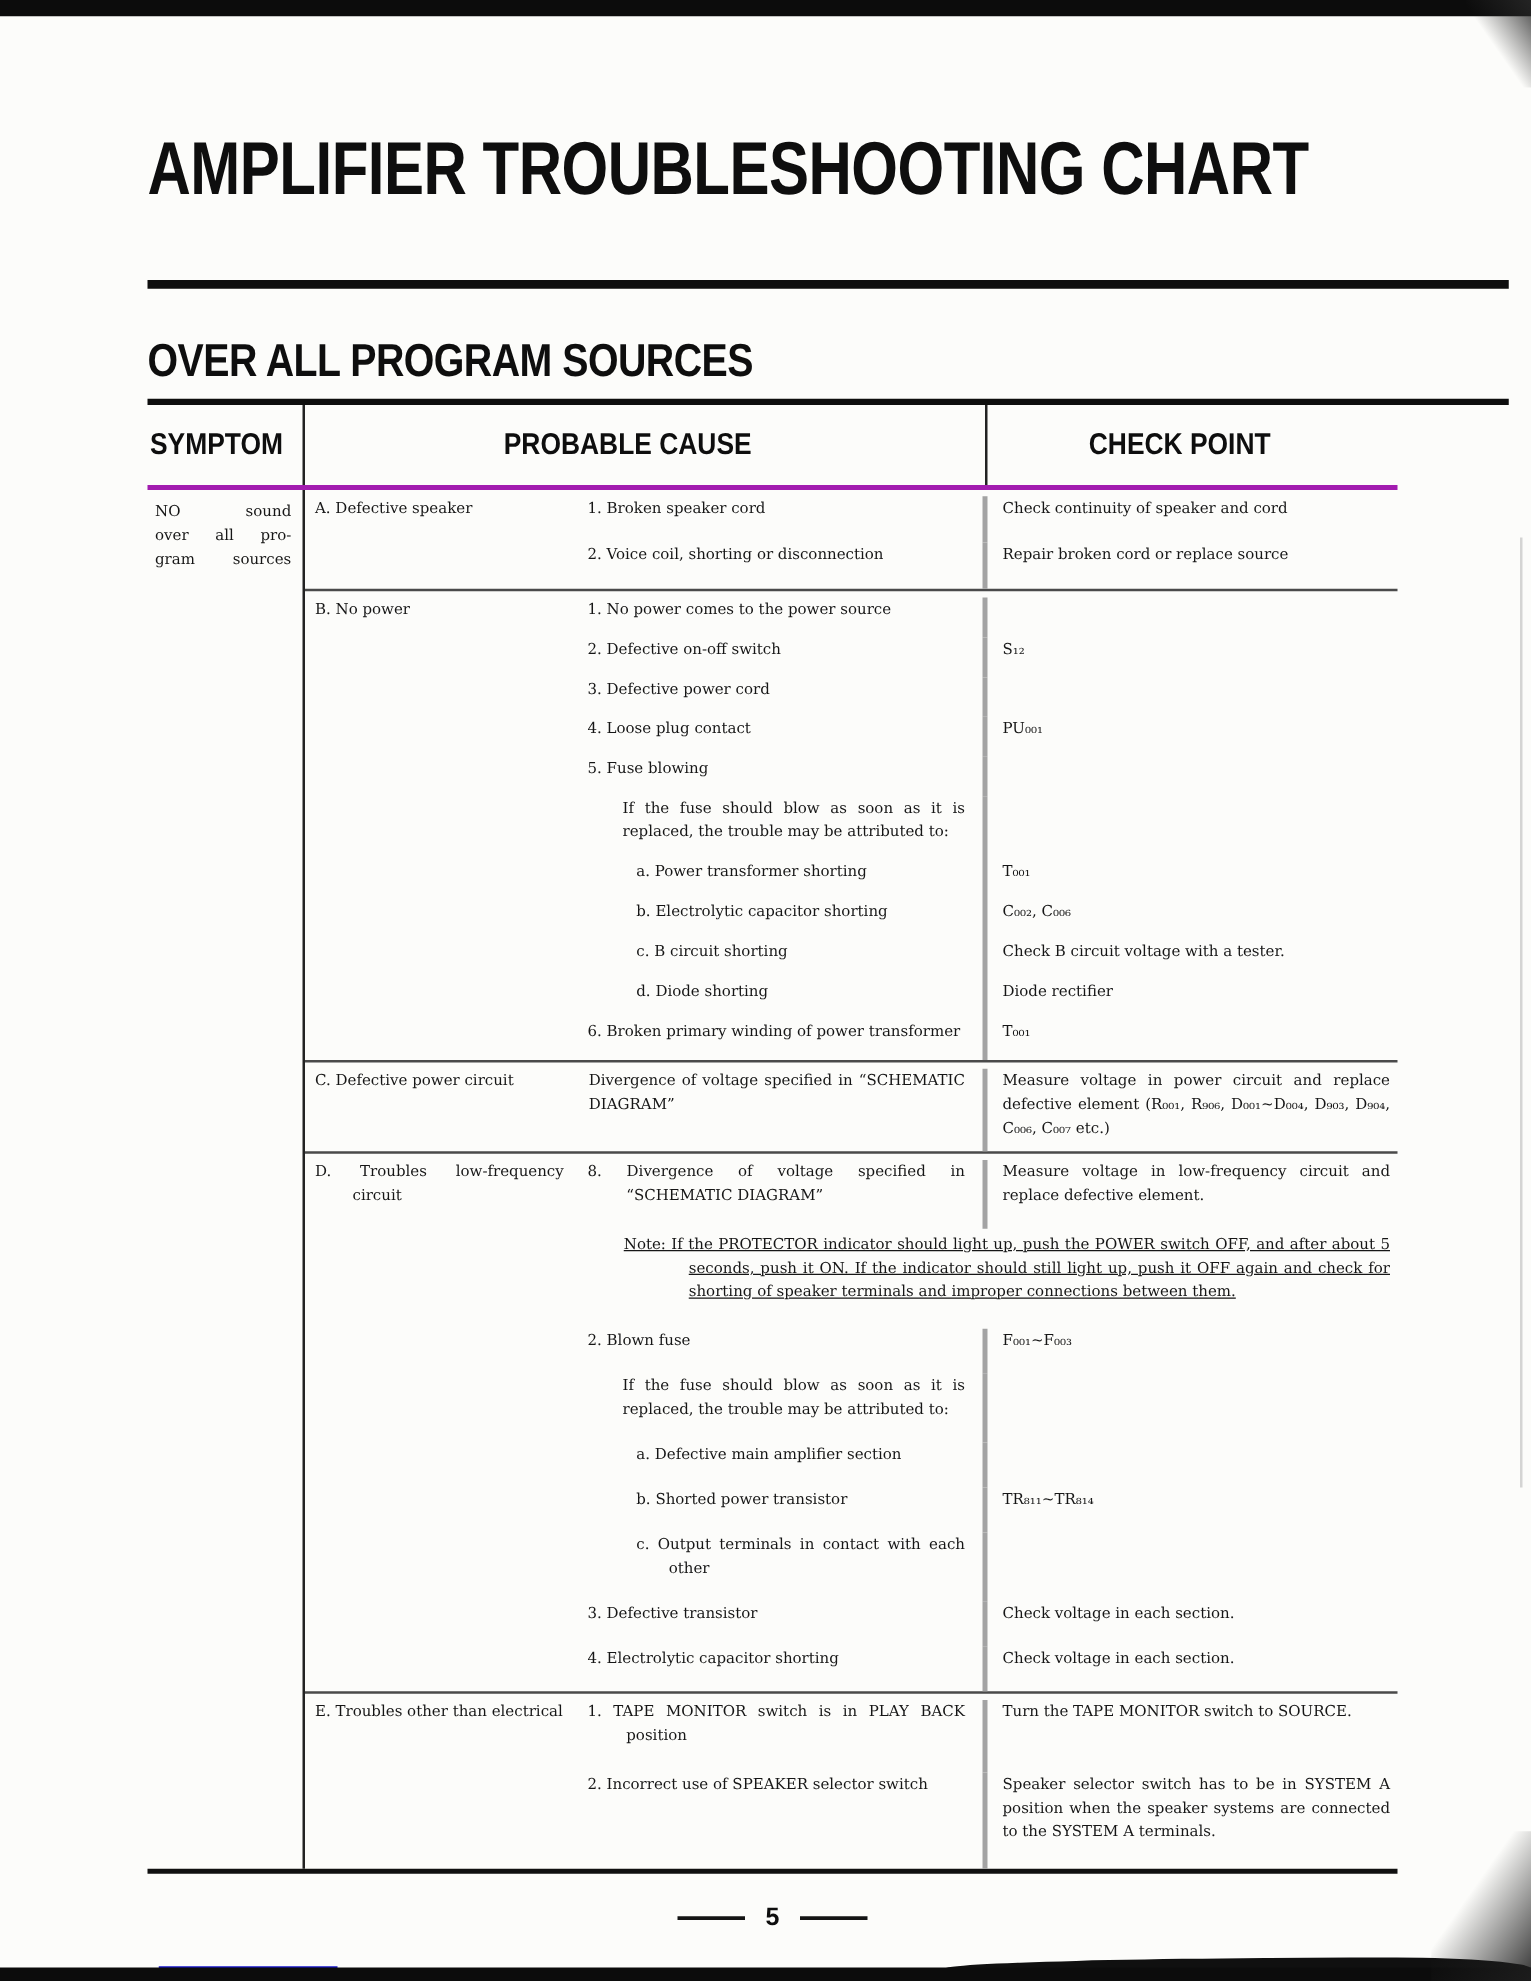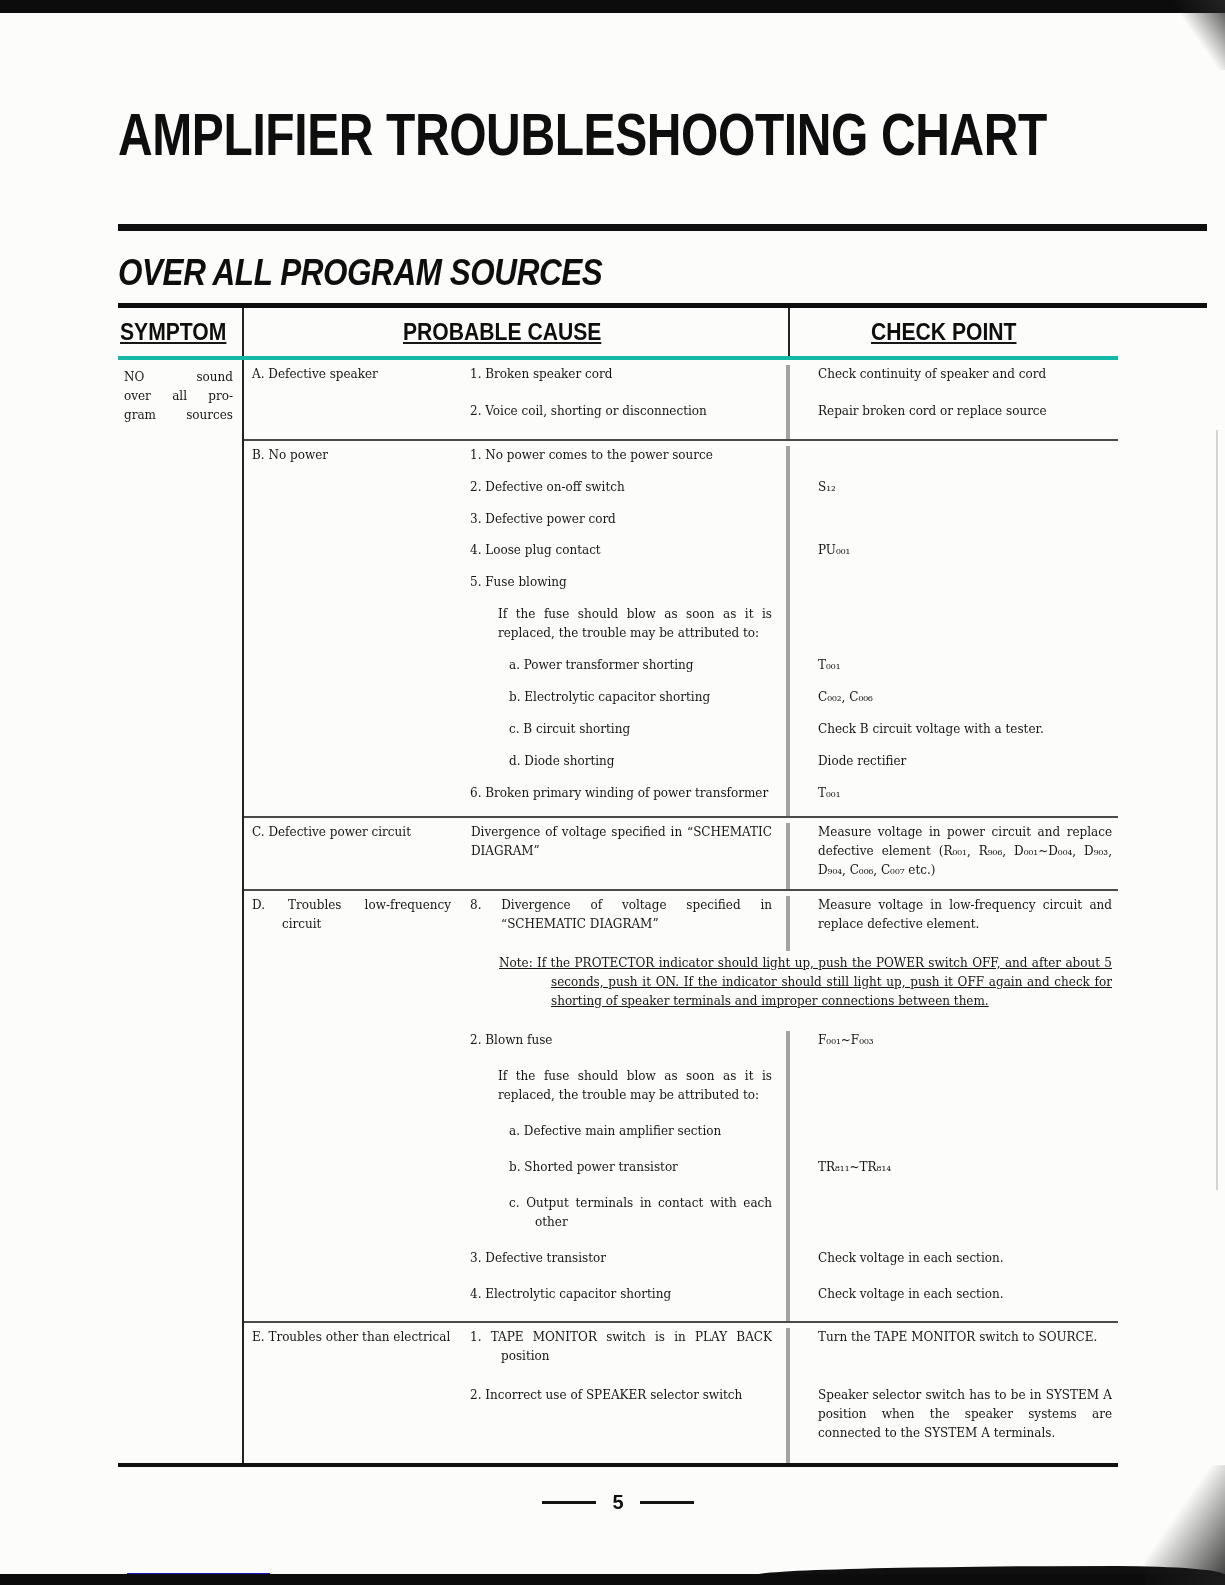--- a/index.html
+++ b/index.html
@@ -18,27 +18,27 @@
   .corner-shade-tr { position:absolute; top:0; right:0; width:52px; height:70px; background:linear-gradient(235deg, rgba(40,40,40,.85) 0%, rgba(40,40,40,0) 55%); }
   .corner-shade-br { position:absolute; bottom:0; right:0; width:80px; height:120px; background:linear-gradient(305deg, rgba(30,30,30,.9) 0%, rgba(30,30,30,0) 60%); }
   .edge-line-right { position:absolute; right:7px; top:430px; width:2px; height:760px; background:#8a8a8a; opacity:.35; }
   .blue-mark { position:absolute; left:127px; top:1573px; width:143px; height:3px; background:#1414cc; }
 
   
   .content { position:relative; padding-left:118px; padding-top:102px; }
   .condensed { display:inline-block; transform:scaleX(0.8); transform-origin:0 50%; white-space:nowrap; }
   .page-title { font-family:"Liberation Sans", sans-serif; font-weight:bold; font-size:60px; line-height:1.1; letter-spacing:-0.5px; color:#0e0e0e; }
   .rule-title { width:1089px; height:7px; background:#0e0e0e; margin-top:56px; }
-  .section-title { font-family:"Liberation Sans", sans-serif; font-weight:bold; font-size:37px; line-height:1.1; letter-spacing:-0.5px; color:#0e0e0e; margin-top:22px;font-style:italic; }
+  .section-title { font-family:"Liberation Sans", sans-serif; font-weight:bold; font-size:37px; line-height:1.1; letter-spacing:-0.5px; color:#0e0e0e; margin-top:38px; }
   .section-title .condensed { transform:scaleX(0.85); }
   .rule-section { width:1089px; height:5px; background:#0e0e0e; margin-top:9px; }
 
   
   .ttable { width:1000px; }
-  .thead { display:grid; grid-template-columns:126px 546px 1fr; height:52px; border-bottom:4px solid #14b8a6;text-decoration:underline; }
+  .thead { display:grid; grid-template-columns:126px 546px 1fr; height:68px; border-bottom:4px solid #a21caf; }
   .th { font-family:"Liberation Sans", sans-serif; font-weight:bold; font-size:24px; display:flex; align-items:center; justify-content:center; color:#0e0e0e; }
   .th .condensed { transform:scaleX(0.88); }
   .th-symptom, .th-cause { border-right:2px solid #222; }
 
   .tbody { display:flex; width:1000px; font-size:12px; line-height:19px; }
   .symptom-col {
     width:126px; border-right:2px solid #222; padding:8px 9px 0 6px;
     white-space:pre-line; text-align:justify; text-align-last:justify;
   }
   .rows { flex:1; }
@@ -49,21 +49,21 @@
   .row-c { min-height:73px; }
   .row-d { min-height:432px; }
   .row-e { min-height:142px; }
 
   .letter { grid-column:1; padding:0 10px 8px 38px; text-indent:-30px; text-align:justify; }
   .cz { grid-column:2; border-right:4px solid #a3a3a3; text-align:justify; }
   .c-num  { padding:0 14px 8px 40px; text-indent:-31px; }
   .c-sub  { padding:0 14px 8px 74px; text-indent:-26px; }
   .c-para { padding:0 14px 8px 37px; }
   .c-plain{ padding:0 14px 8px 10px; }
-  .chk { grid-column:3; padding:0 6px 8px 28px; text-align:justify; }
+  .chk { grid-column:3; padding:0 6px 8px 12px; text-align:justify; }
   .note {
     grid-column:2 / 4; padding:3px 6px 12px 90px; text-indent:-52px; text-align:justify;text-decoration:underline;
   }
   .rule-bottom { width:1000px; height:4px; background:#101010; }
 
   .page-number { width:1000px; margin-top:24px; display:flex; align-items:center; justify-content:center; gap:16px; }
   .pn-dash { width:54px; height:3px; background:#141414; }
   .pn-num { font-family:"Liberation Sans", sans-serif; font-weight:bold; font-size:20px; color:#0e0e0e; }
 </style>
 </head>

